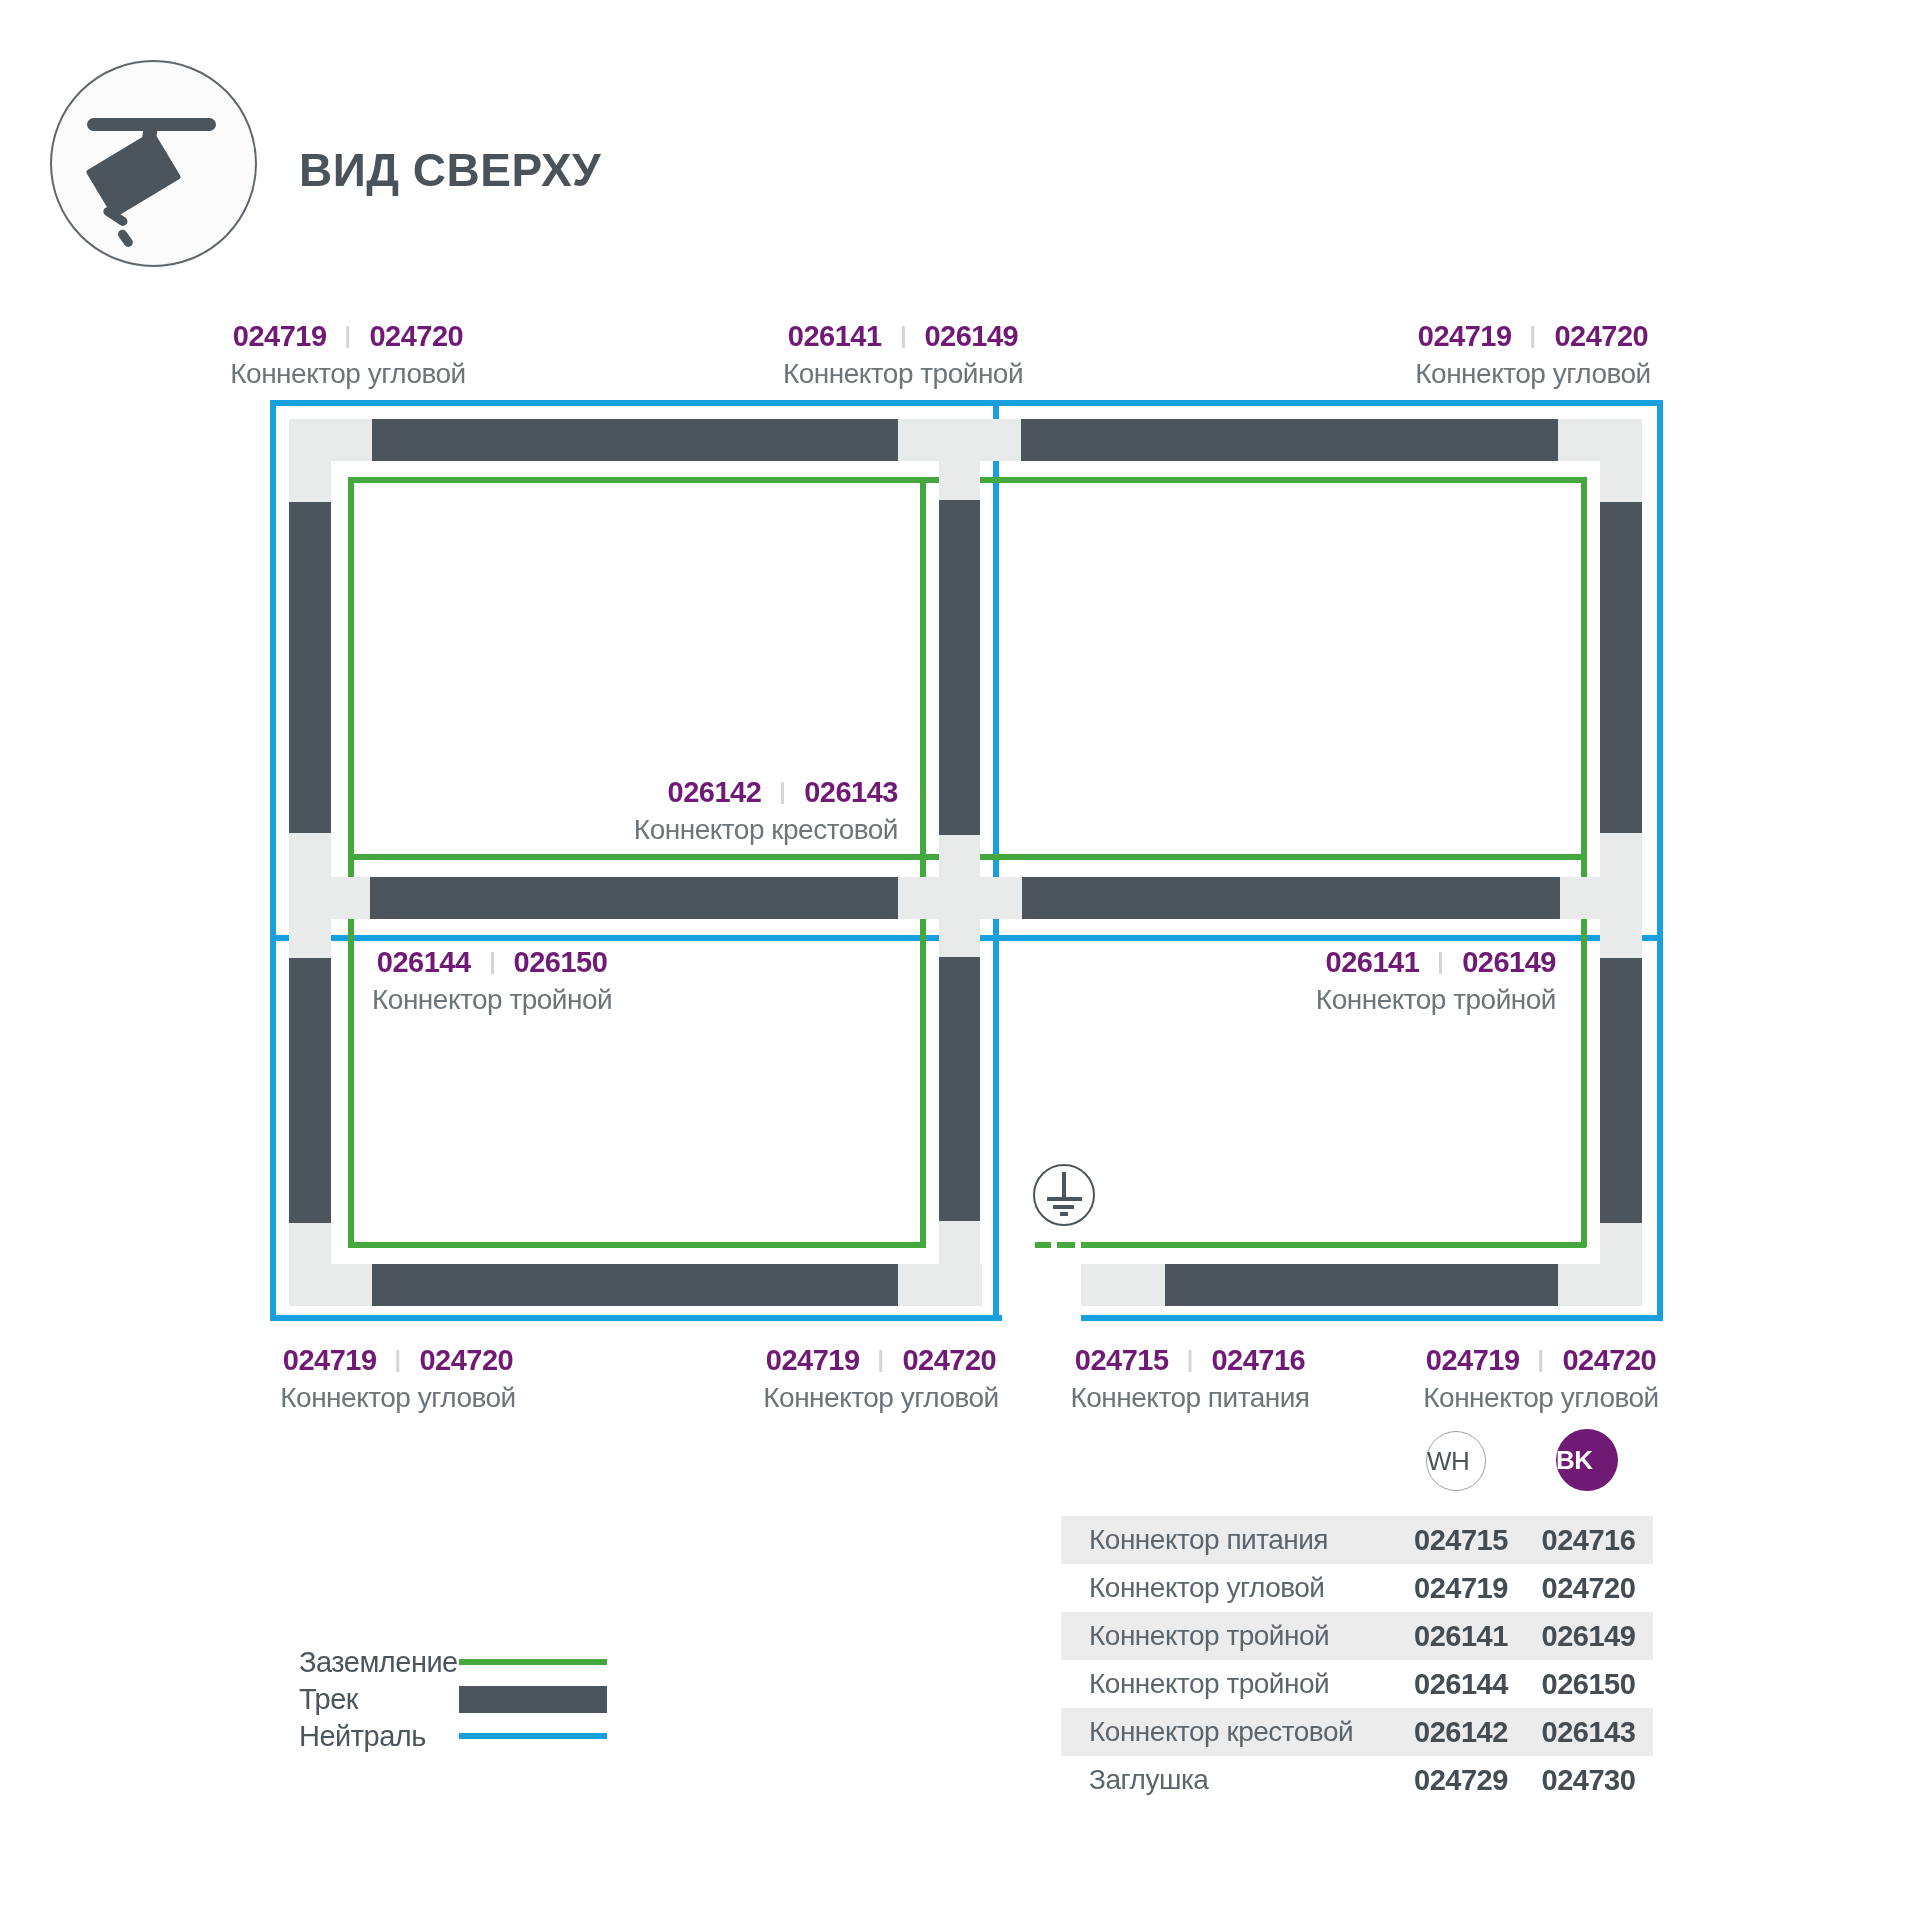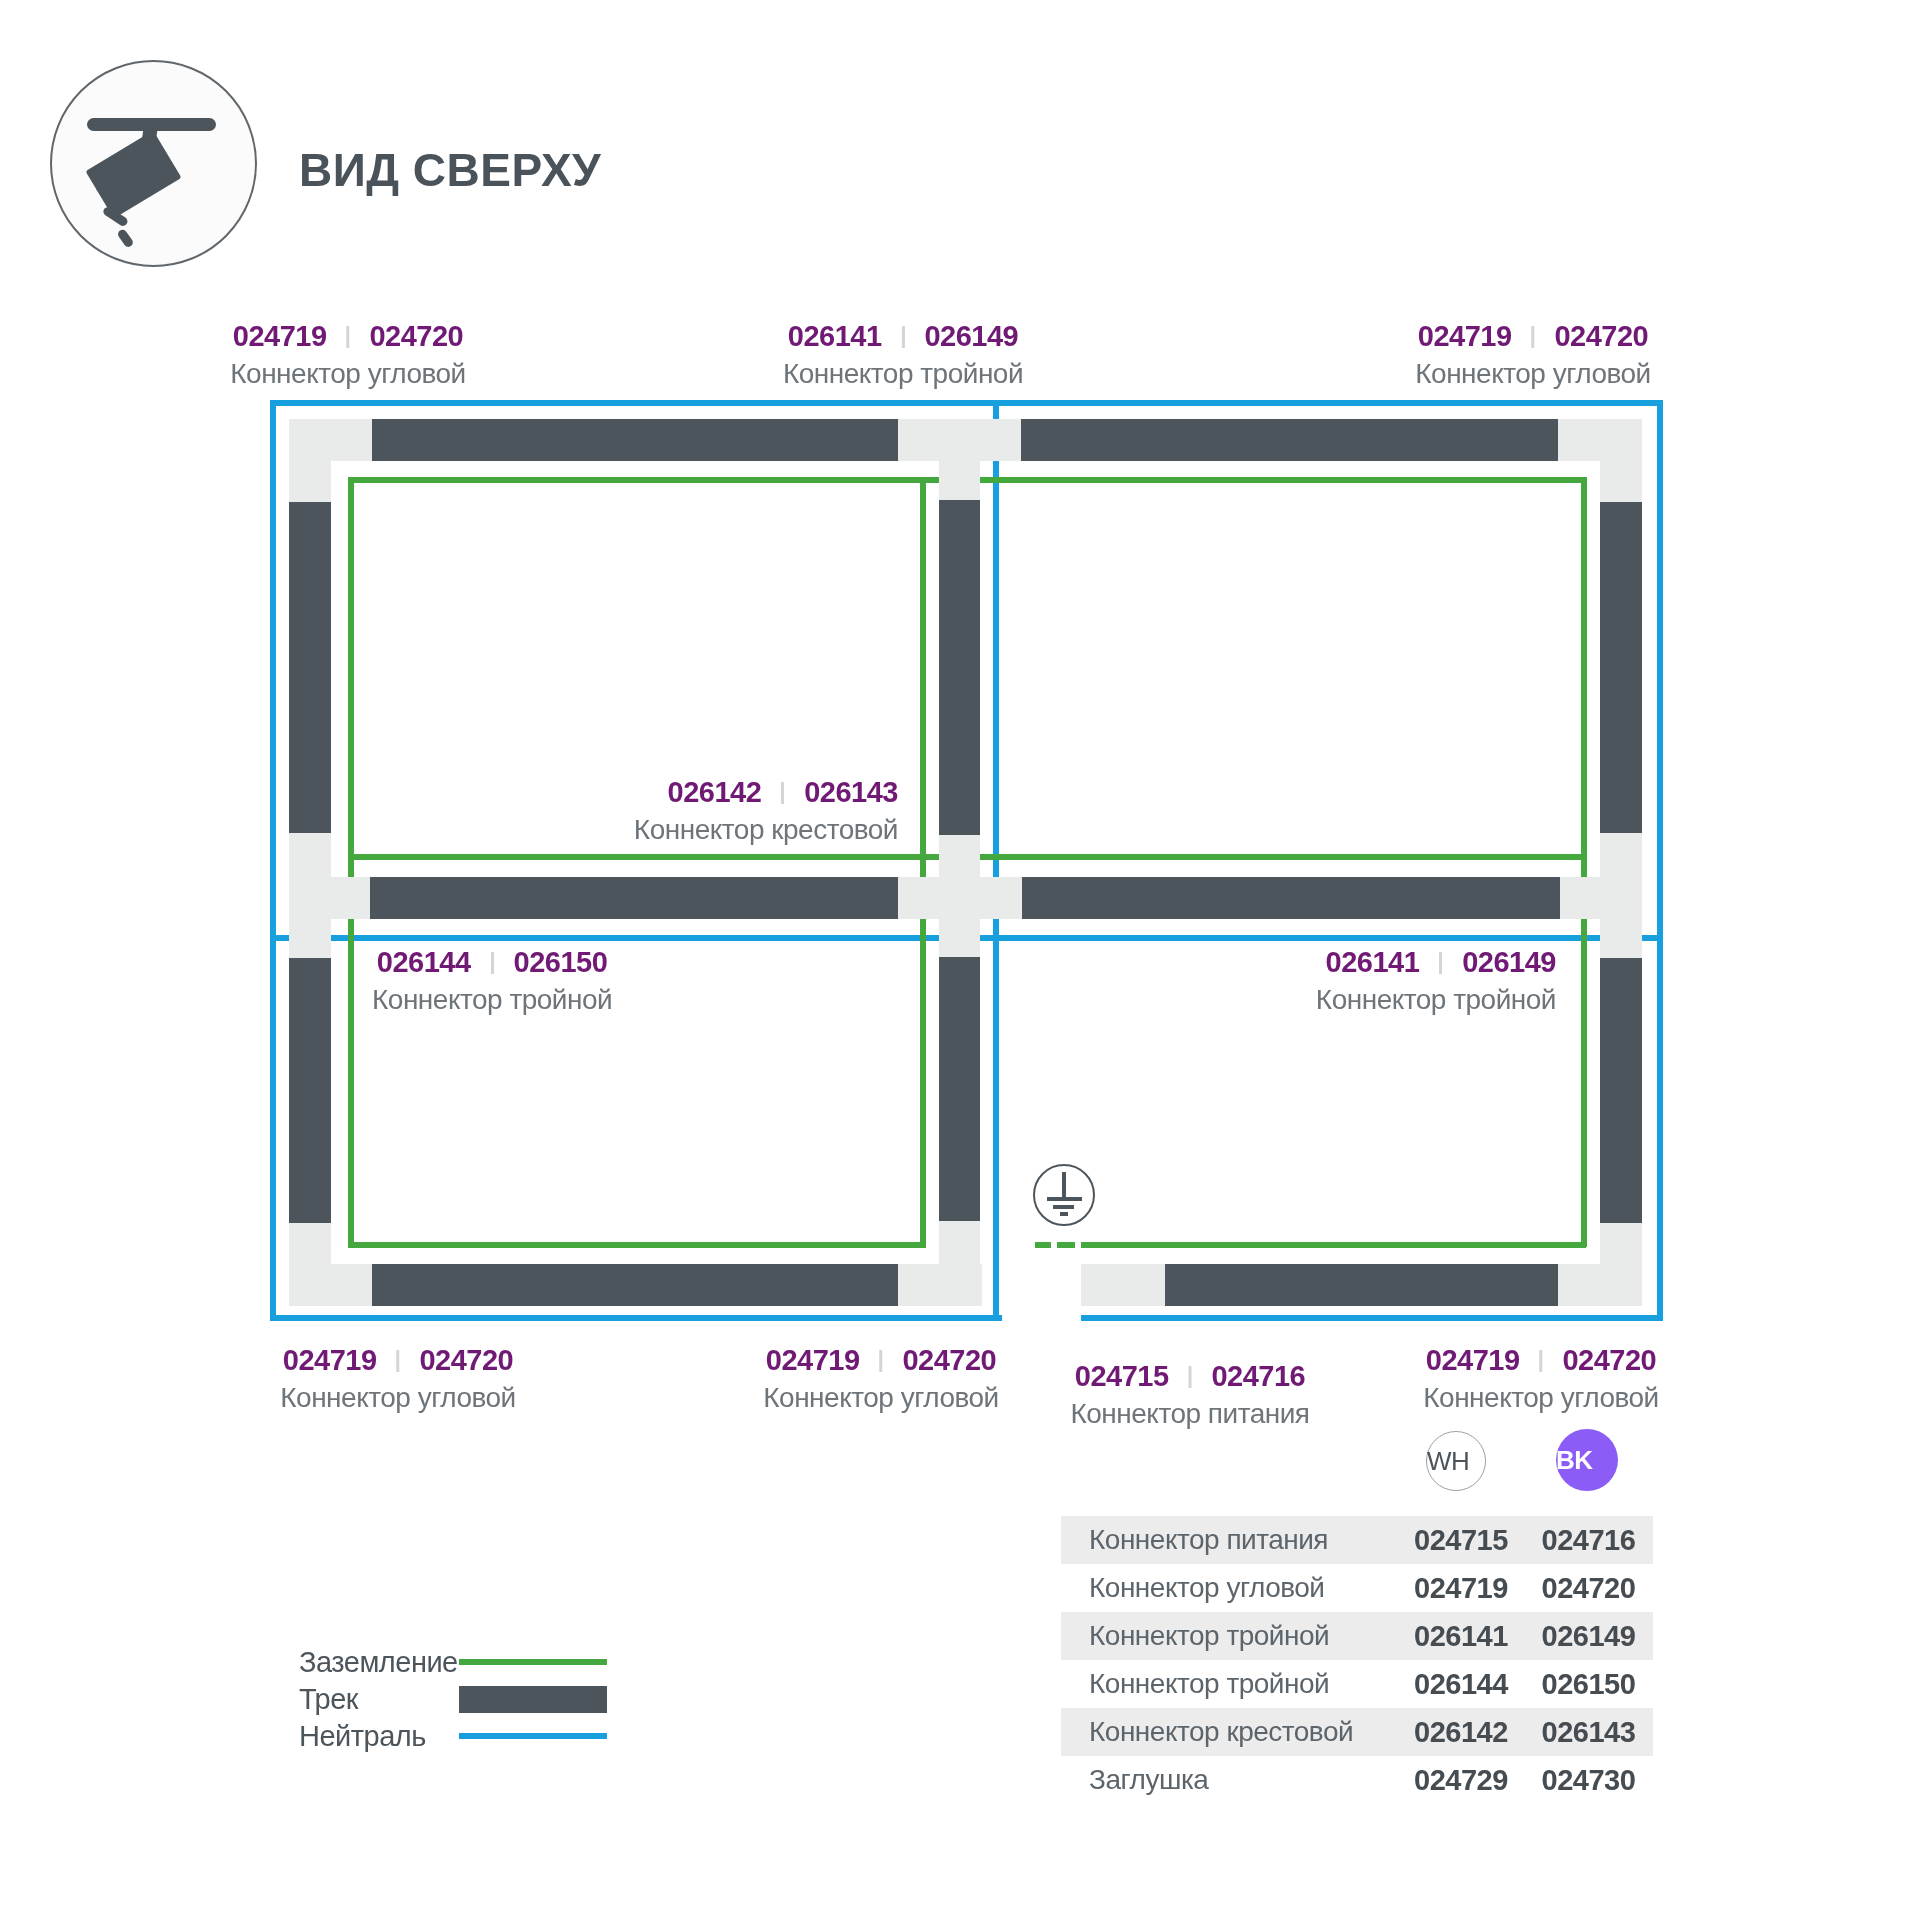--- a/index.html
+++ b/index.html
@@ -33,21 +33,21 @@
   
   .legend{position:absolute;left:299px;top:1644px;z-index:4;}
   .lrow{display:flex;align-items:center;height:37px;width:309px;}
   .ltext{width:160px;font-size:29px;color:#4d555c;letter-spacing:-0.5px;}
   .lswatch{width:148px;position:relative;height:37px;}
   .lswatch > div{position:absolute;left:0;width:148px;}
   
   .badge{position:absolute;width:58px;height:58px;border-radius:50%;z-index:4;
          display:flex;align-items:center;font-size:26px;letter-spacing:-0.5px;}
   .badge.wh{left:1426px;top:1431px;border:1.9px solid #9aa1a6;color:#4d555c;background:#fff;}
-  .badge.bk{left:1556px;top:1429px;width:62px;height:62px;background:#8b5cf6;color:#fff;font-weight:bold;}
+  .badge.bk{left:1556px;top:1429px;width:62px;height:62px;background:#701a75;color:#fff;font-weight:bold;}
   
   .ptable{position:absolute;left:1061px;top:1516px;width:592px;z-index:4;}
   .prow{display:flex;align-items:center;height:48px;}
   .prow.shade{background:#ececec;}
   .pname{flex:1;padding-left:28px;font-size:28px;color:#5d656c;letter-spacing:-0.5px;}
   .pwh{width:126px;text-align:center;font-size:29px;font-weight:bold;color:#454c52;letter-spacing:-0.5px;}
   .pbk{width:129px;text-align:center;font-size:29px;font-weight:bold;color:#454c52;letter-spacing:-0.5px;}
 </style>
 </head>
 <body>
@@ -152,21 +152,21 @@
     <div class="cname">Коннектор тройной</div>
   </div>
   <div class="dlabel c" style="left:398px;top:1346px;">
     <div class="codes"><span>024719</span><i class="sep"></i><span>024720</span></div>
     <div class="cname">Коннектор угловой</div>
   </div>
   <div class="dlabel c" style="left:881px;top:1346px;">
     <div class="codes"><span>024719</span><i class="sep"></i><span>024720</span></div>
     <div class="cname">Коннектор угловой</div>
   </div>
-  <div class="dlabel c" style="left:1190px;top:1346px;margin-top:16px;">
+  <div class="dlabel c" style="left:1190px;top:1346px;">
     <div class="codes"><span>024715</span><i class="sep"></i><span>024716</span></div>
     <div class="cname">Коннектор питания</div>
   </div>
   <div class="dlabel c" style="left:1541px;top:1346px;">
     <div class="codes"><span>024719</span><i class="sep"></i><span>024720</span></div>
     <div class="cname">Коннектор угловой</div>
   </div>
 
   <div class="legend">
     <div class="lrow">

